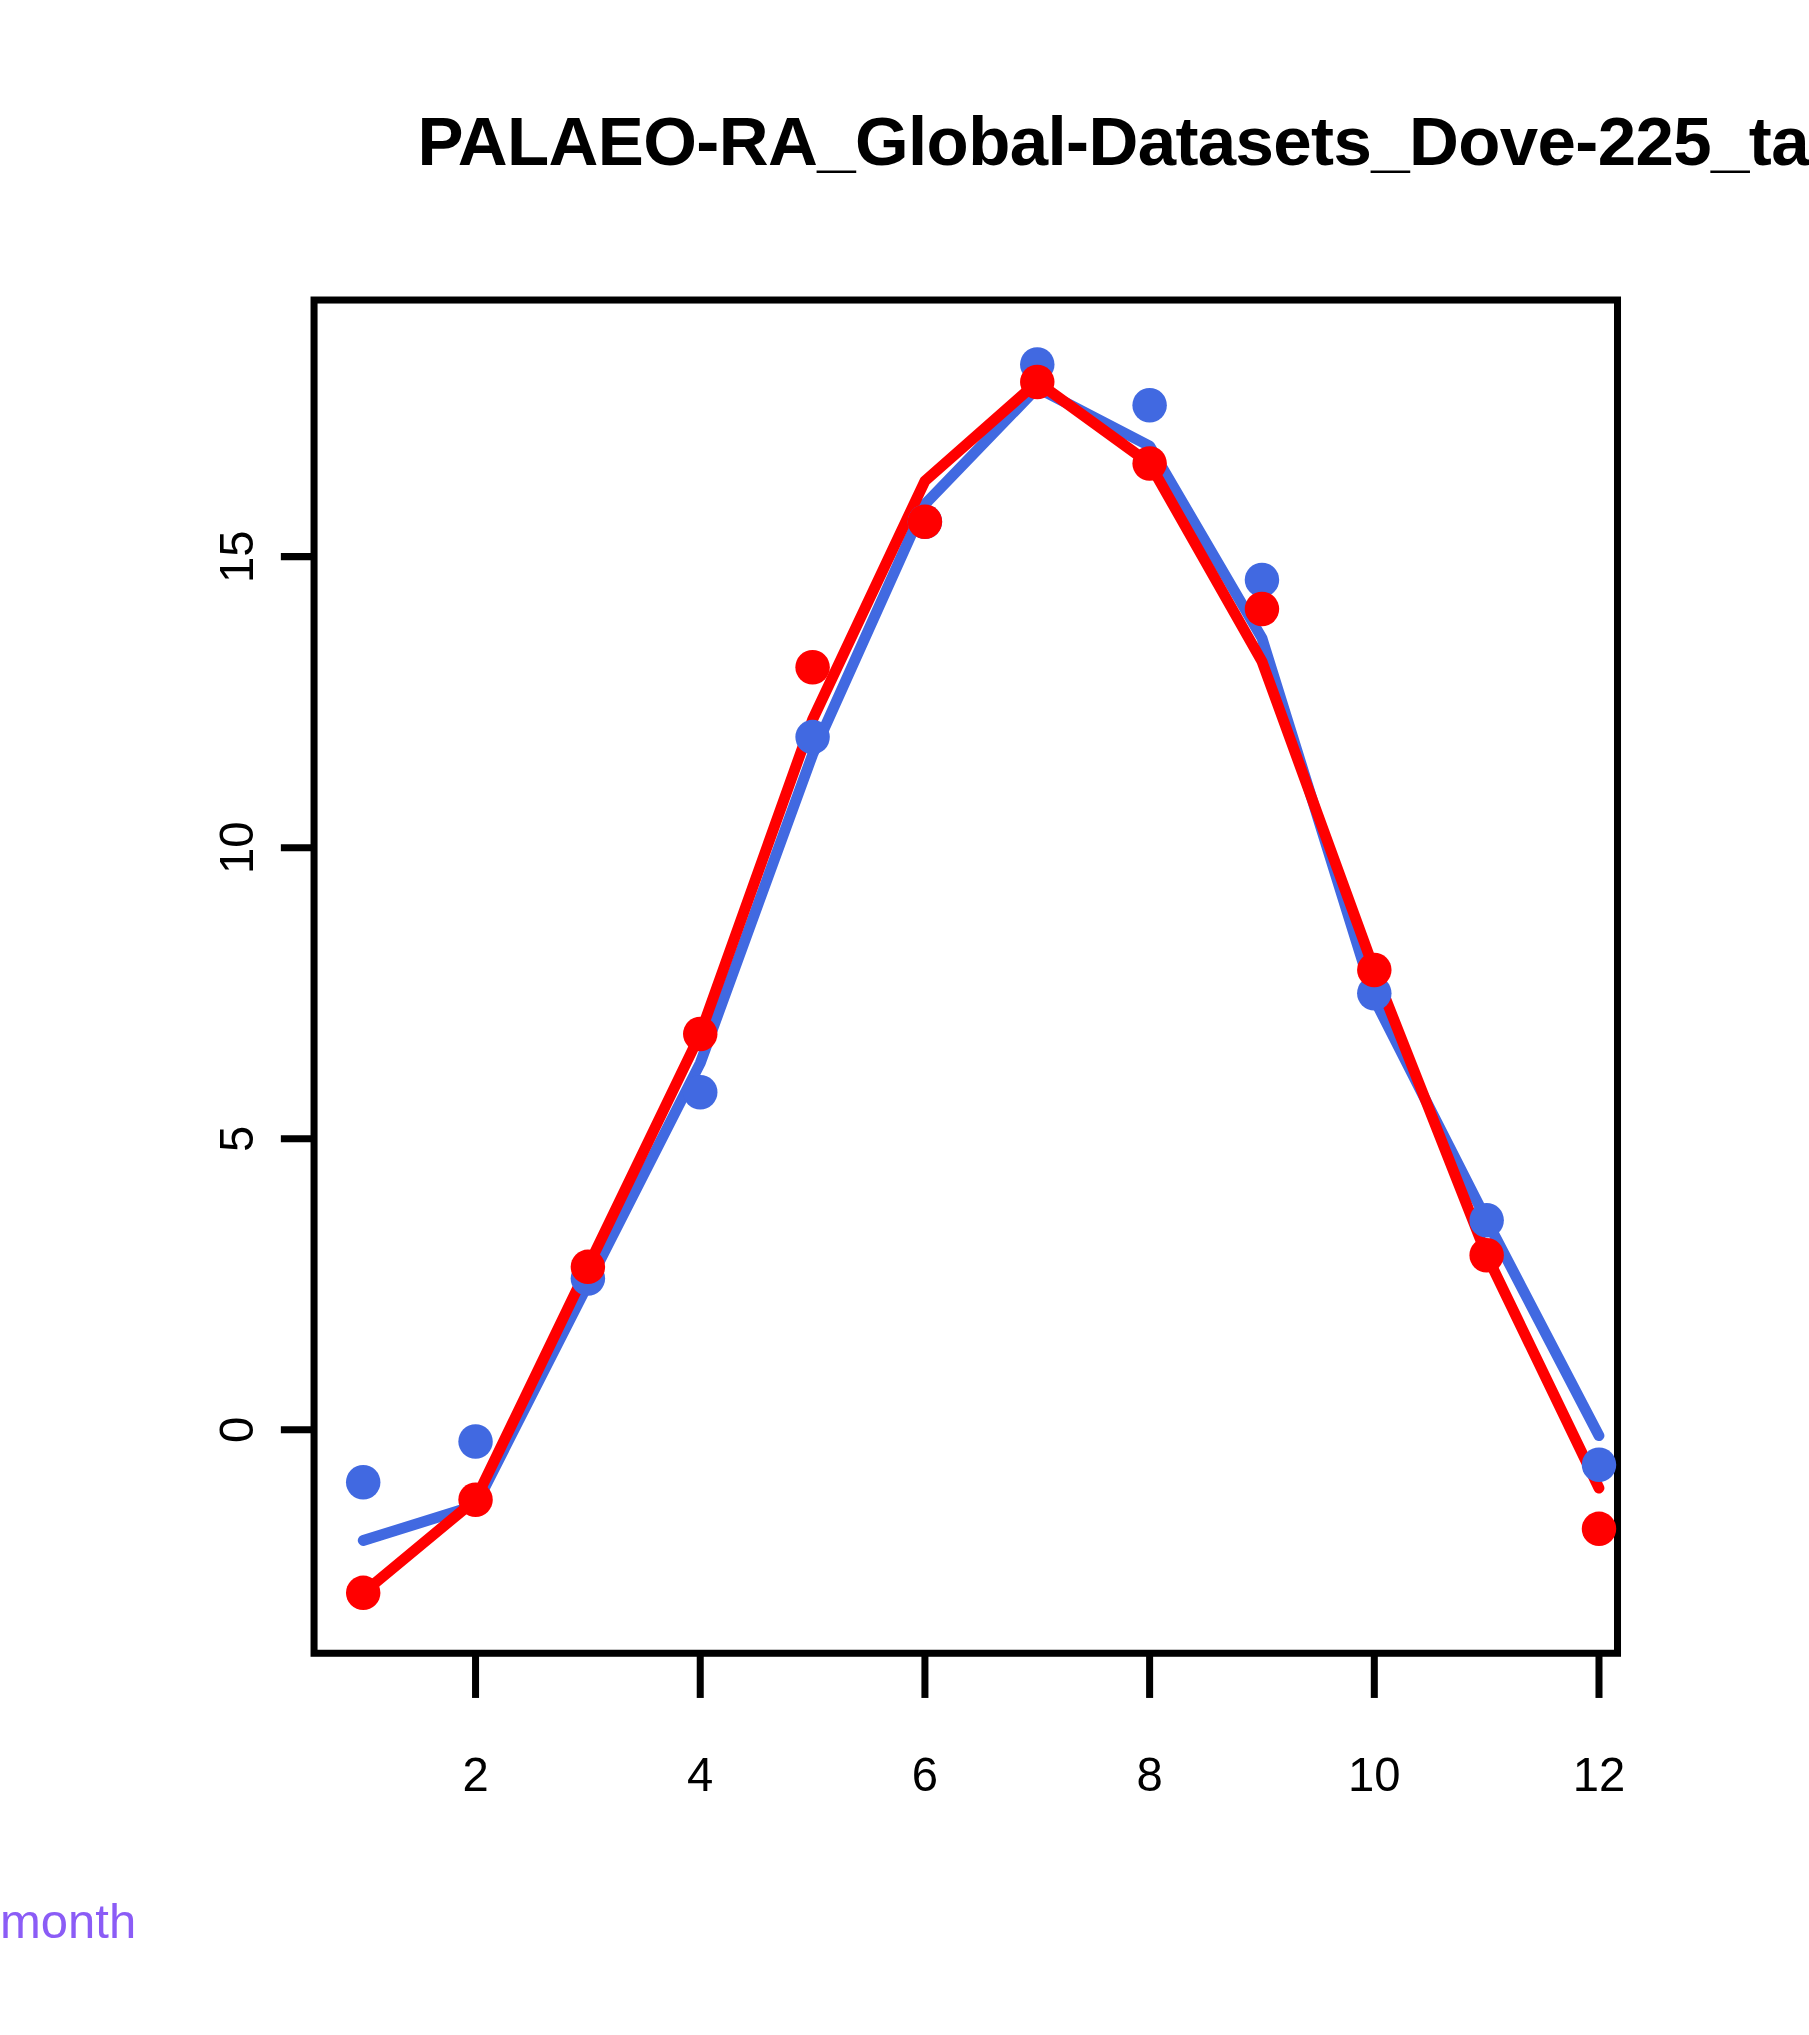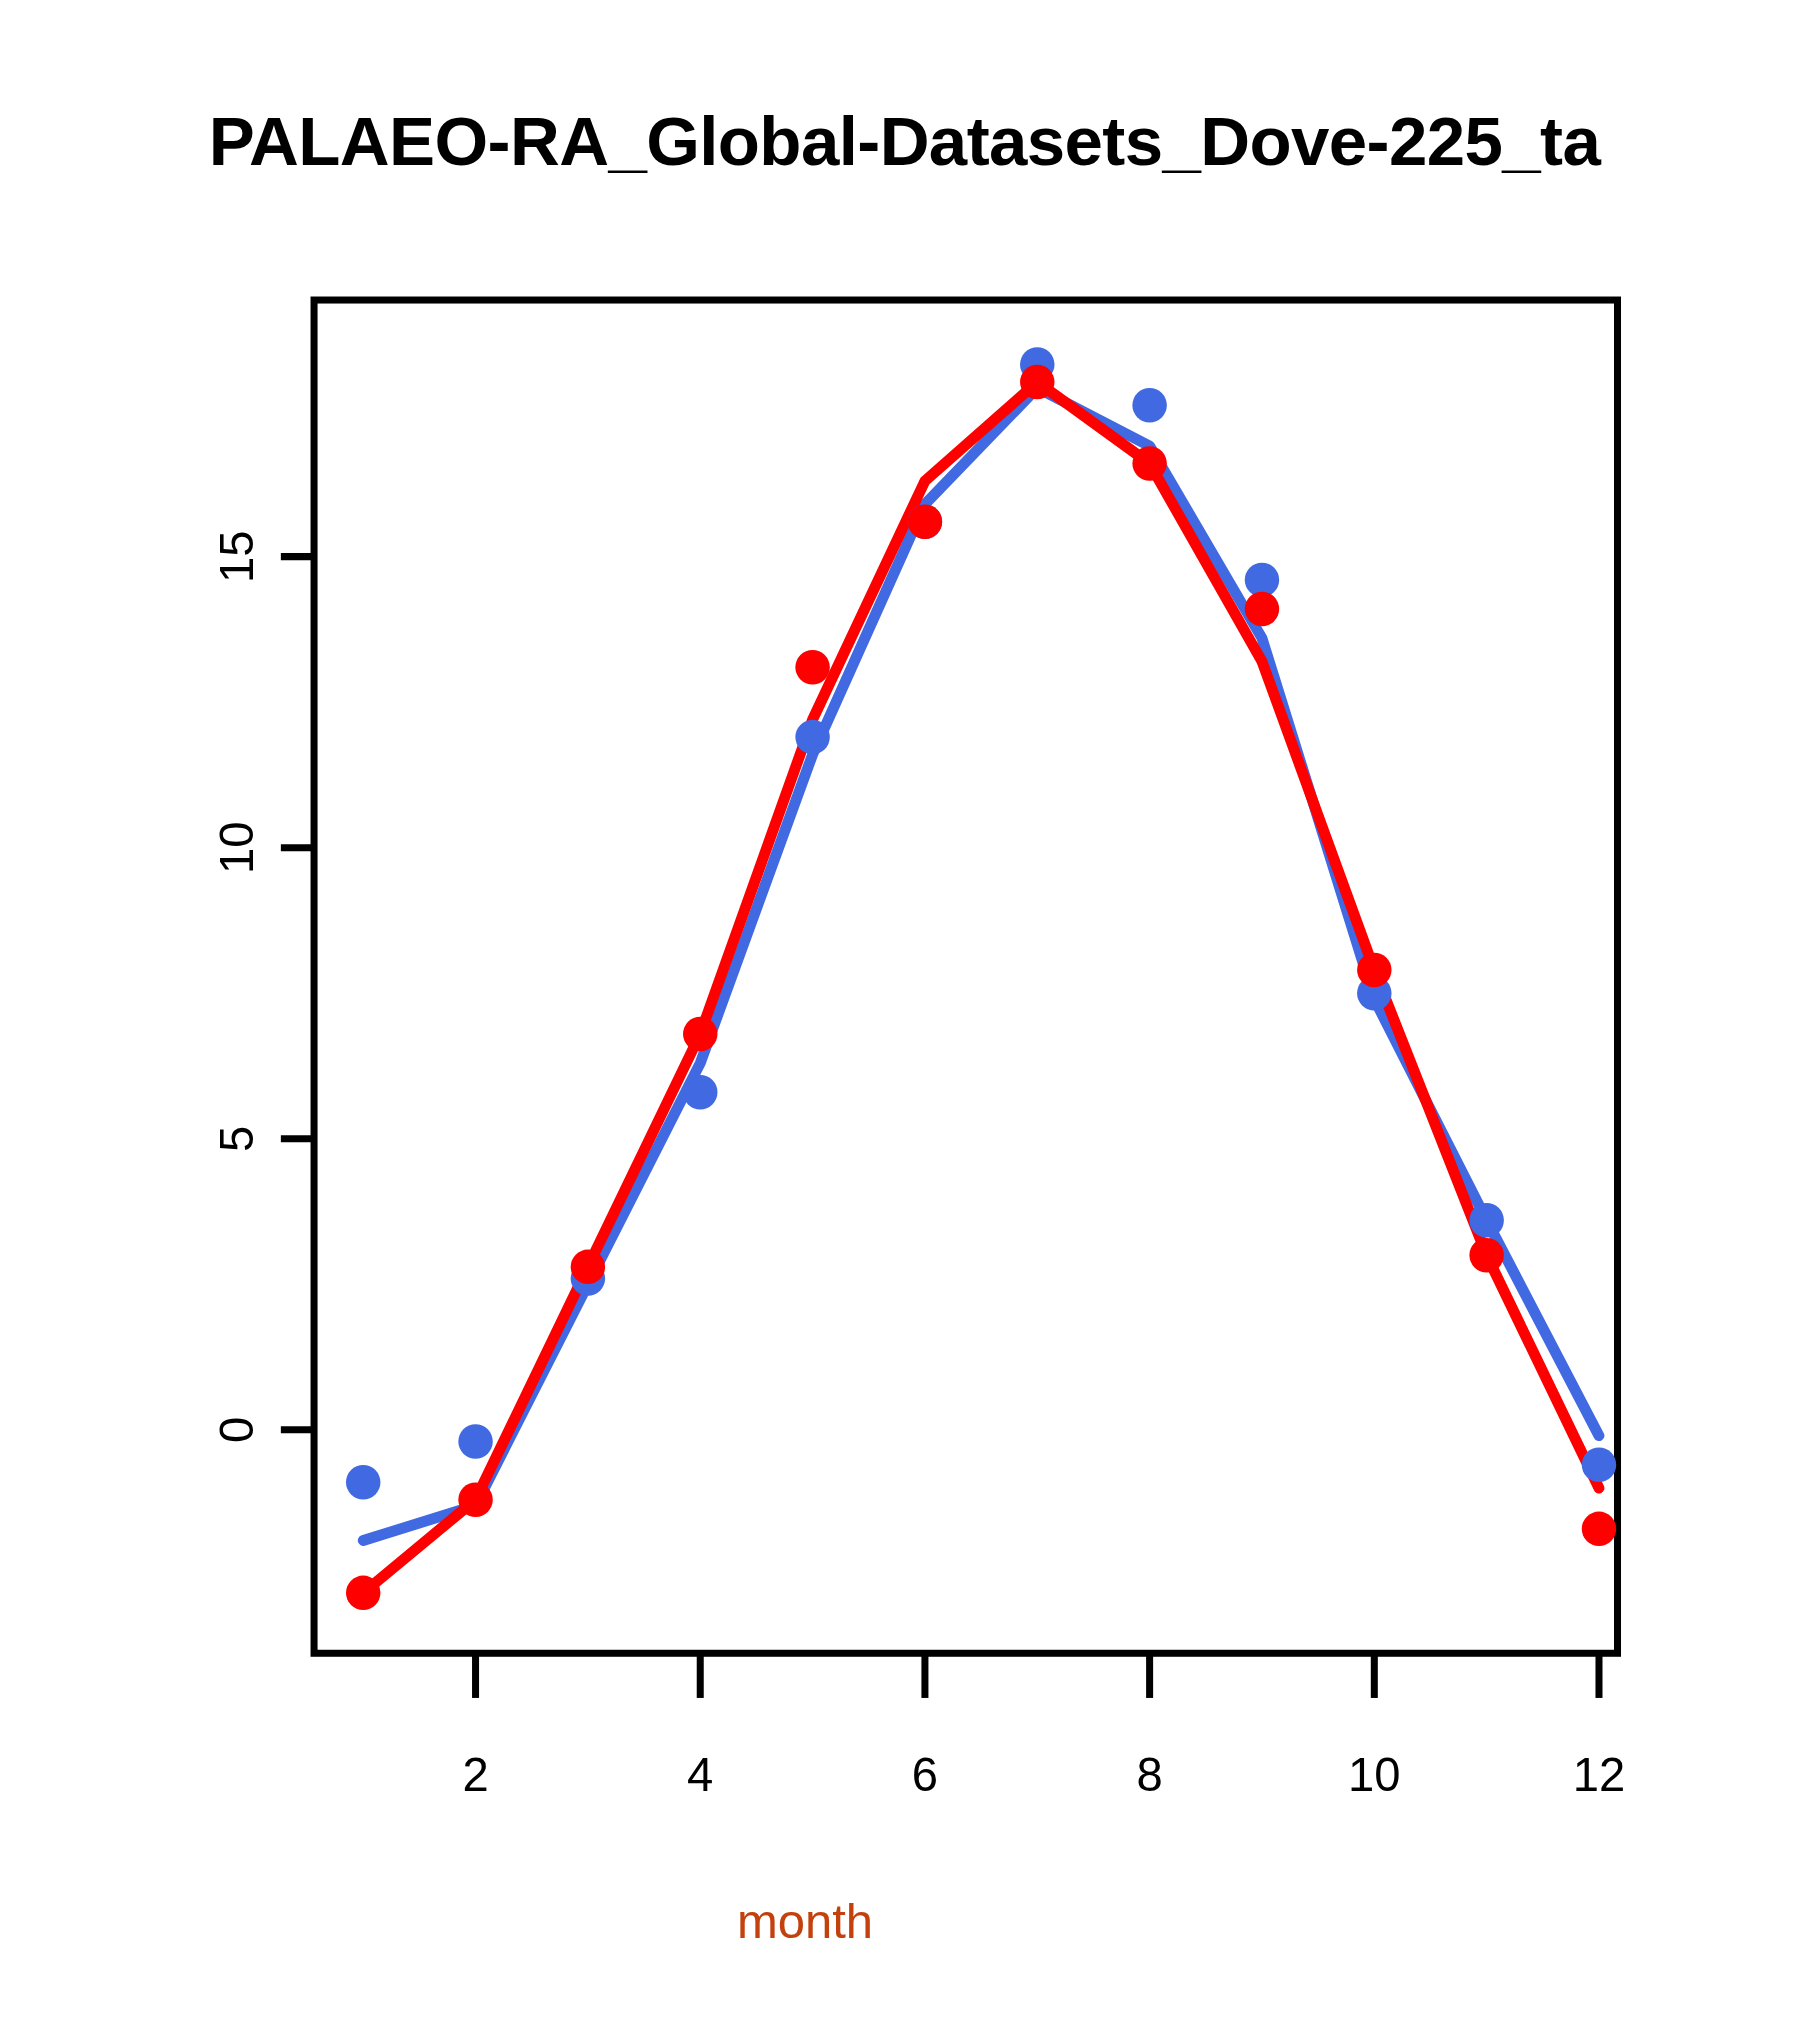--- a/index.html
+++ b/index.html
@@ -19,21 +19,21 @@
     left: 0; top: 0;
     width: 1809px;
     height: 2035px;
     background: #ffffff;
   }
   #chart-title {
     position: absolute;
     left: 0;
     top: 102px;
     width: 1809px;
-    text-align: center;
+    text-align: right;
     font-family: "Liberation Sans", sans-serif;
     font-weight: bold;
     font-size: 69px;
     letter-spacing: -0.6px;
     color: #000000;
     white-space: nowrap;
   }
   #plot-svg {
     position: absolute;
     left: 0;
@@ -42,24 +42,24 @@
   .axis-tick-label {
     font-family: "Liberation Sans", sans-serif;
     font-size: 74px;
     fill: #000000;
   }
   #x-axis-label {
     position: absolute;
     left: 0;
     top: 1893px;
     width: 1610px;
-    text-align: center;
+    text-align: left;
     font-family: "Liberation Sans", sans-serif;
     font-size: 49px;
-    color: #c2410c;
+    color: #8b5cf6;
   }
 </style>
 </head>
 <body>
 
 <div id="root">
 
   <div id="chart-title">PALAEO-RA_Global-Datasets_Dove-225_ta</div>
 
   <svg id="plot-svg" width="1809" height="2035" viewBox="0 0 2834 3188">

